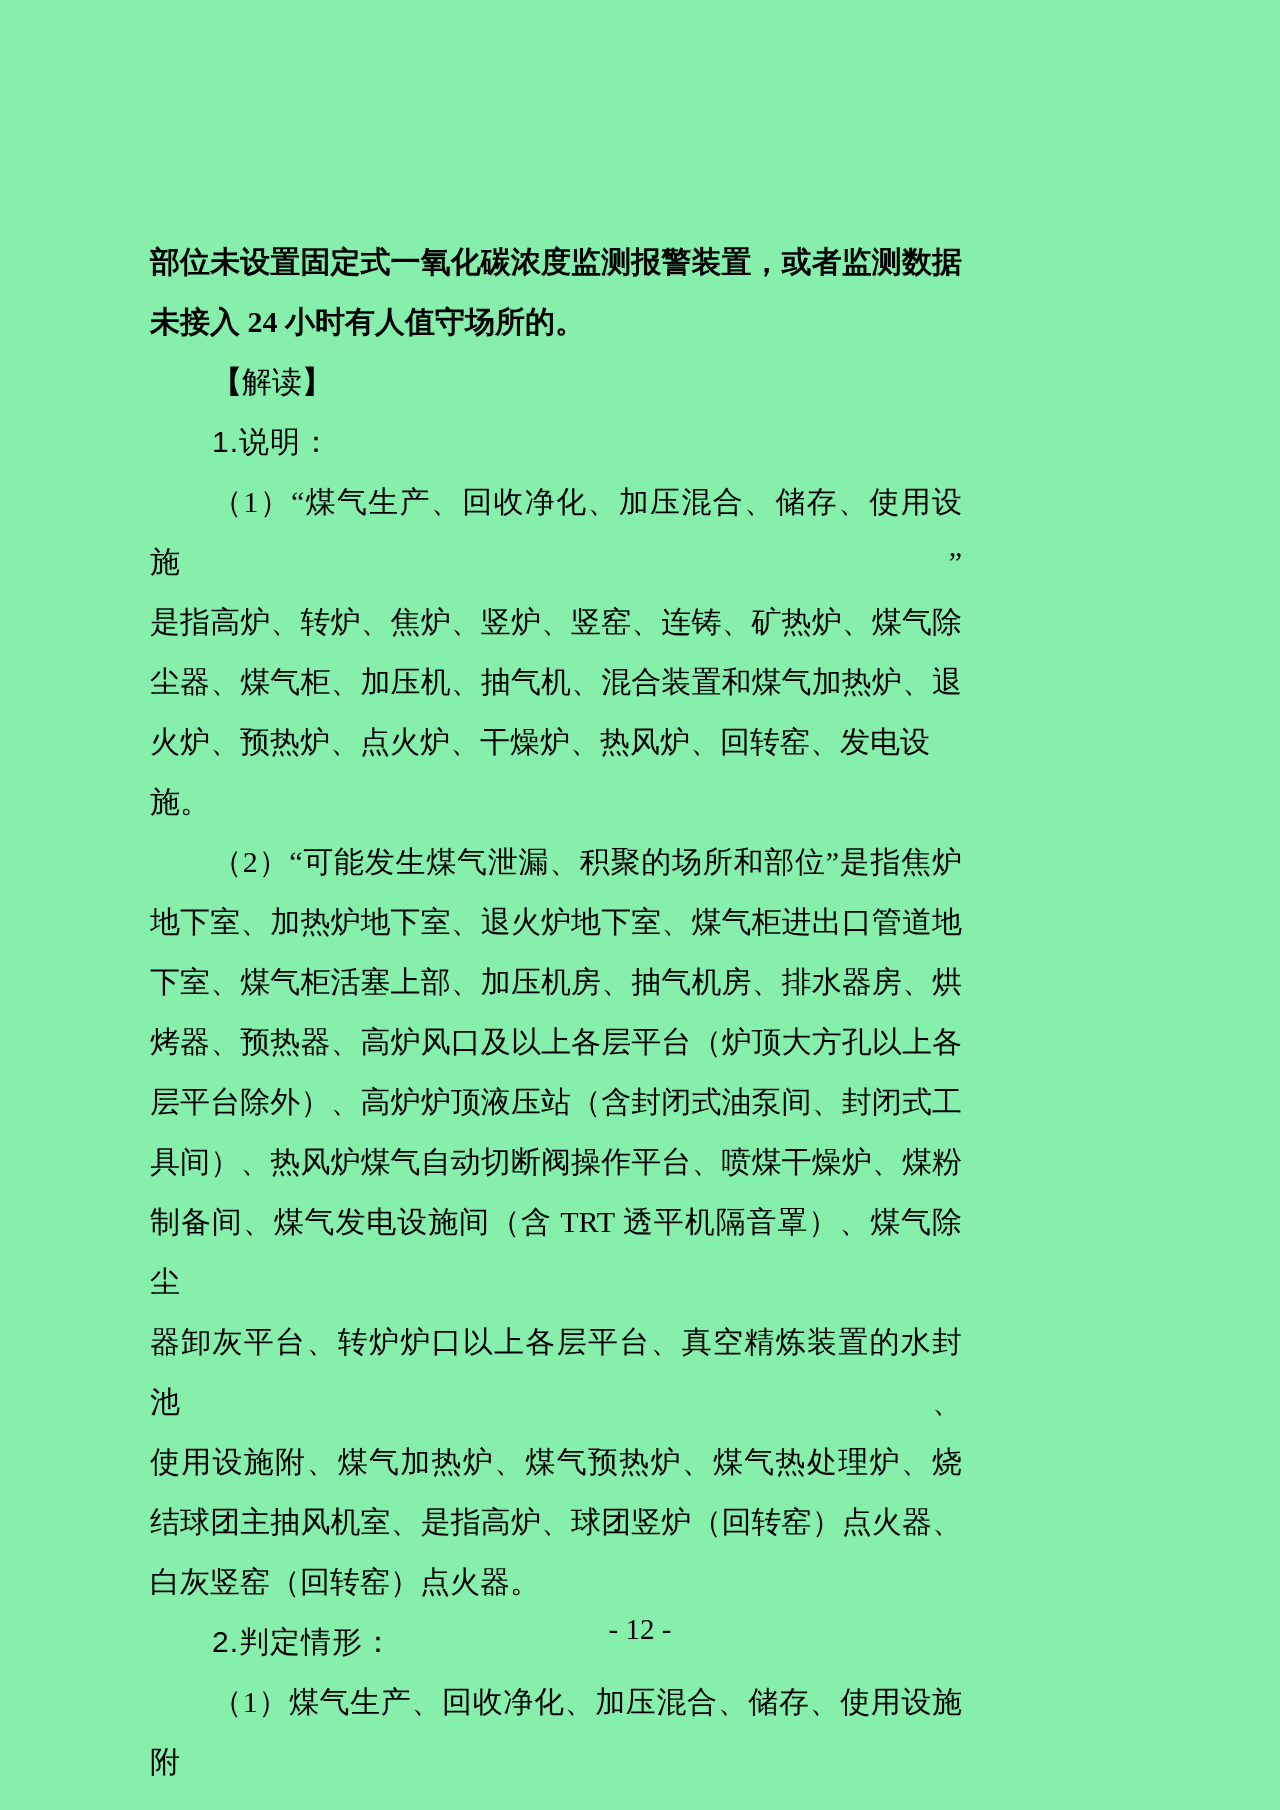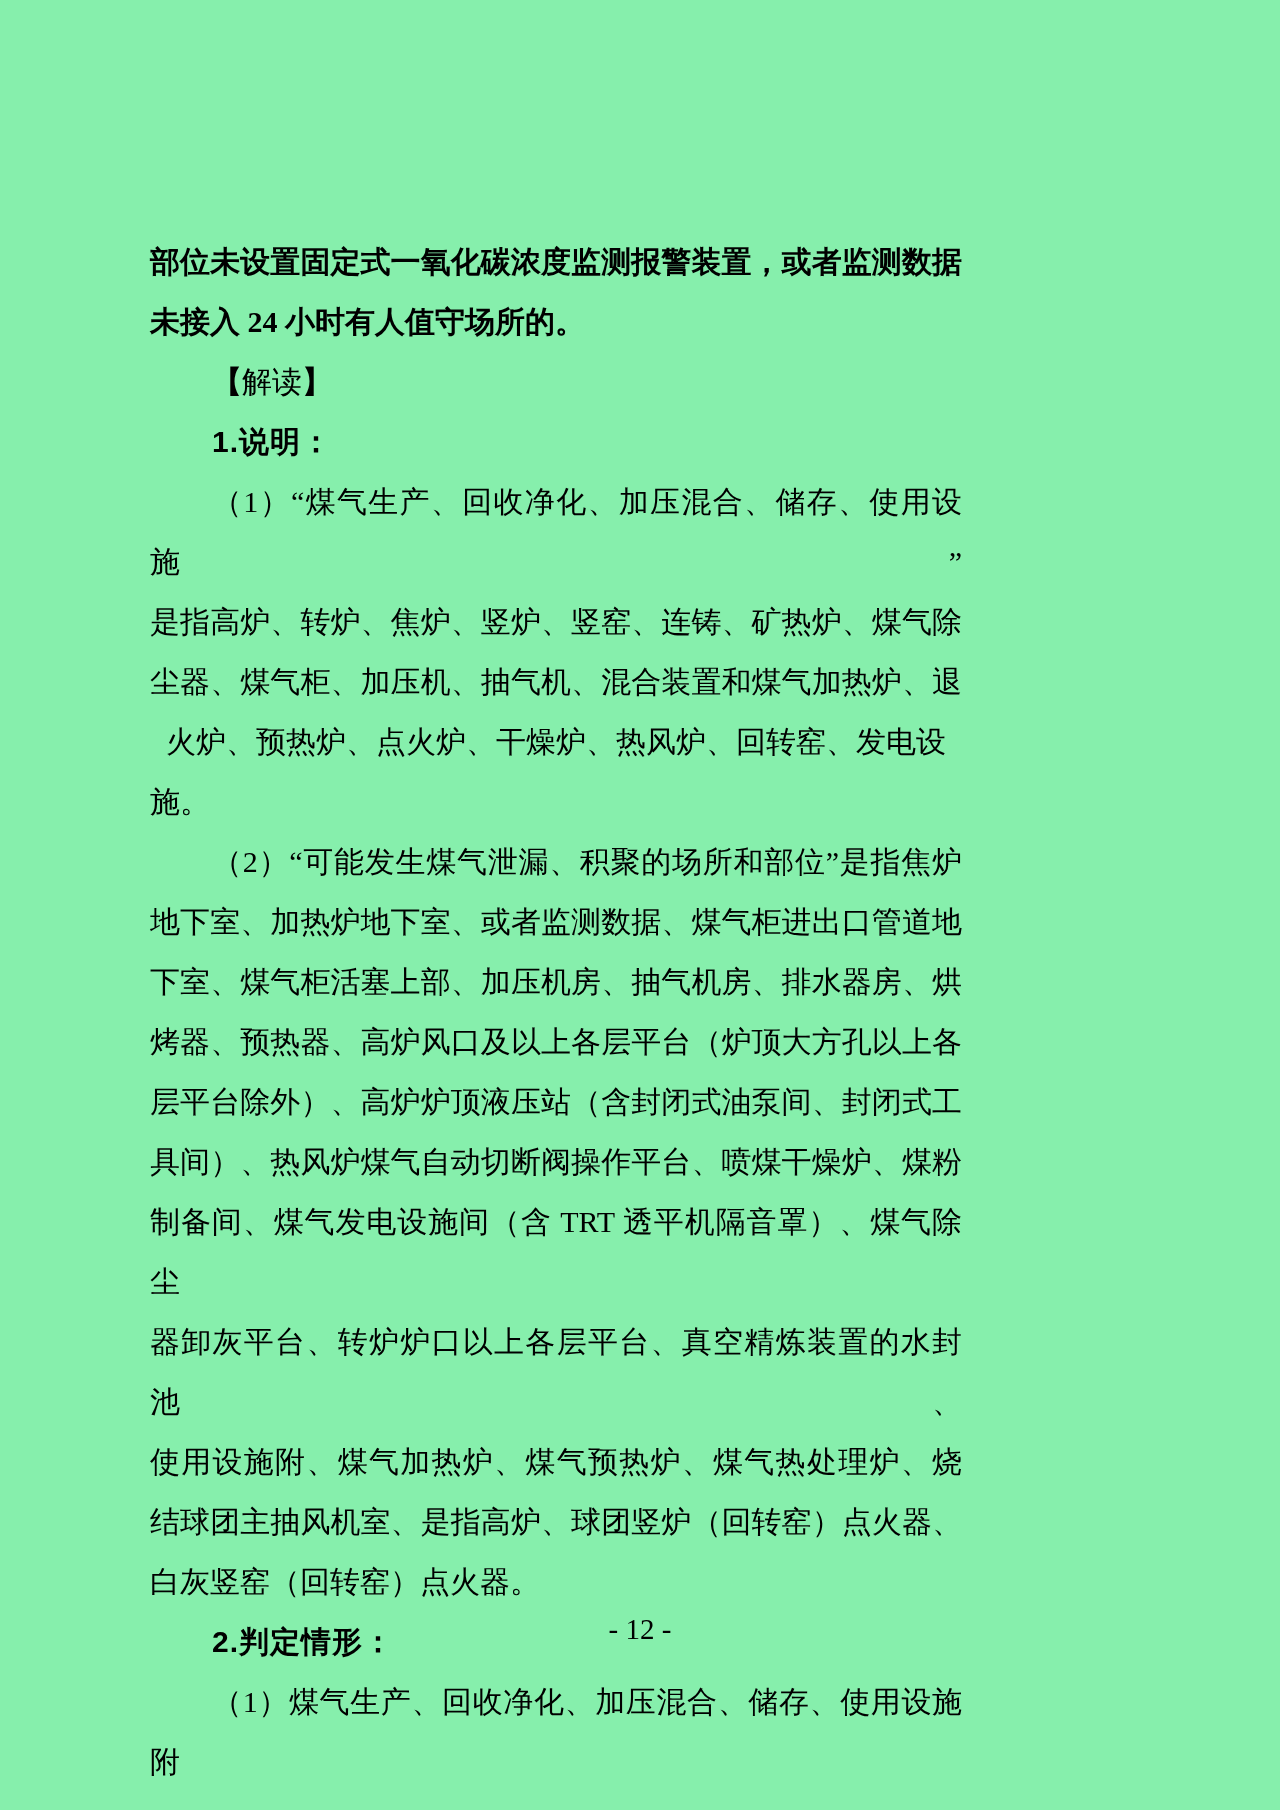--- a/index.html
+++ b/index.html
@@ -25,32 +25,32 @@
   .line {
     font-size: 30px;
     line-height: 60px;
     text-align: justify;
     text-align-last: justify;
     text-justify: inter-character;
     white-space: normal;
     color: #000000;
   }
   .line.last {
-    text-align: center;
+    text-align: left;
     text-align-last: left;
   }
   .line.indent {
     text-indent: 62px;
   }
   .bold {
     font-weight: 700;
   }
   .hei {
     font-family: "Liberation Sans", sans-serif;
-    font-weight: 700;
+    font-weight: 400;
     letter-spacing: 1px;
   }
   .bracket {
     font-weight: 700;
   }
   .page-number {
     position: absolute;
     left: 0;
     top: 1602px;
     width: 1280px;
@@ -80,21 +80,21 @@
 
     <div>
       <div class="line indent">（1）“煤气生产、回收净化、加压混合、储存、使用设施”</div>
       <div class="line">是指高炉、转炉、焦炉、竖炉、竖窑、连铸、矿热炉、煤气除</div>
       <div class="line">尘器、煤气柜、加压机、抽气机、混合装置和煤气加热炉、退</div>
       <div class="line last">火炉、预热炉、点火炉、干燥炉、热风炉、回转窑、发电设施。</div>
     </div>
 
     <div>
       <div class="line indent">（2）“可能发生煤气泄漏、积聚的场所和部位”是指焦炉</div>
-      <div class="line">地下室、加热炉地下室、或者监测数据、煤气柜进出口管道地</div>
+      <div class="line">地下室、加热炉地下室、退火炉地下室、煤气柜进出口管道地</div>
       <div class="line">下室、煤气柜活塞上部、加压机房、抽气机房、排水器房、烘</div>
       <div class="line">烤器、预热器、高炉风口及以上各层平台（炉顶大方孔以上各</div>
       <div class="line">层平台除外）、高炉炉顶液压站（含封闭式油泵间、封闭式工</div>
       <div class="line">具间）、热风炉煤气自动切断阀操作平台、喷煤干燥炉、煤粉</div>
       <div class="line">制备间、煤气发电设施间（含 TRT 透平机隔音罩）、煤气除尘</div>
       <div class="line">器卸灰平台、转炉炉口以上各层平台、真空精炼装置的水封池、</div>
       <div class="line">使用设施附、煤气加热炉、煤气预热炉、煤气热处理炉、烧</div>
       <div class="line">结球团主抽风机室、是指高炉、球团竖炉（回转窑）点火器、</div>
       <div class="line last">白灰竖窑（回转窑）点火器。</div>
     </div>

